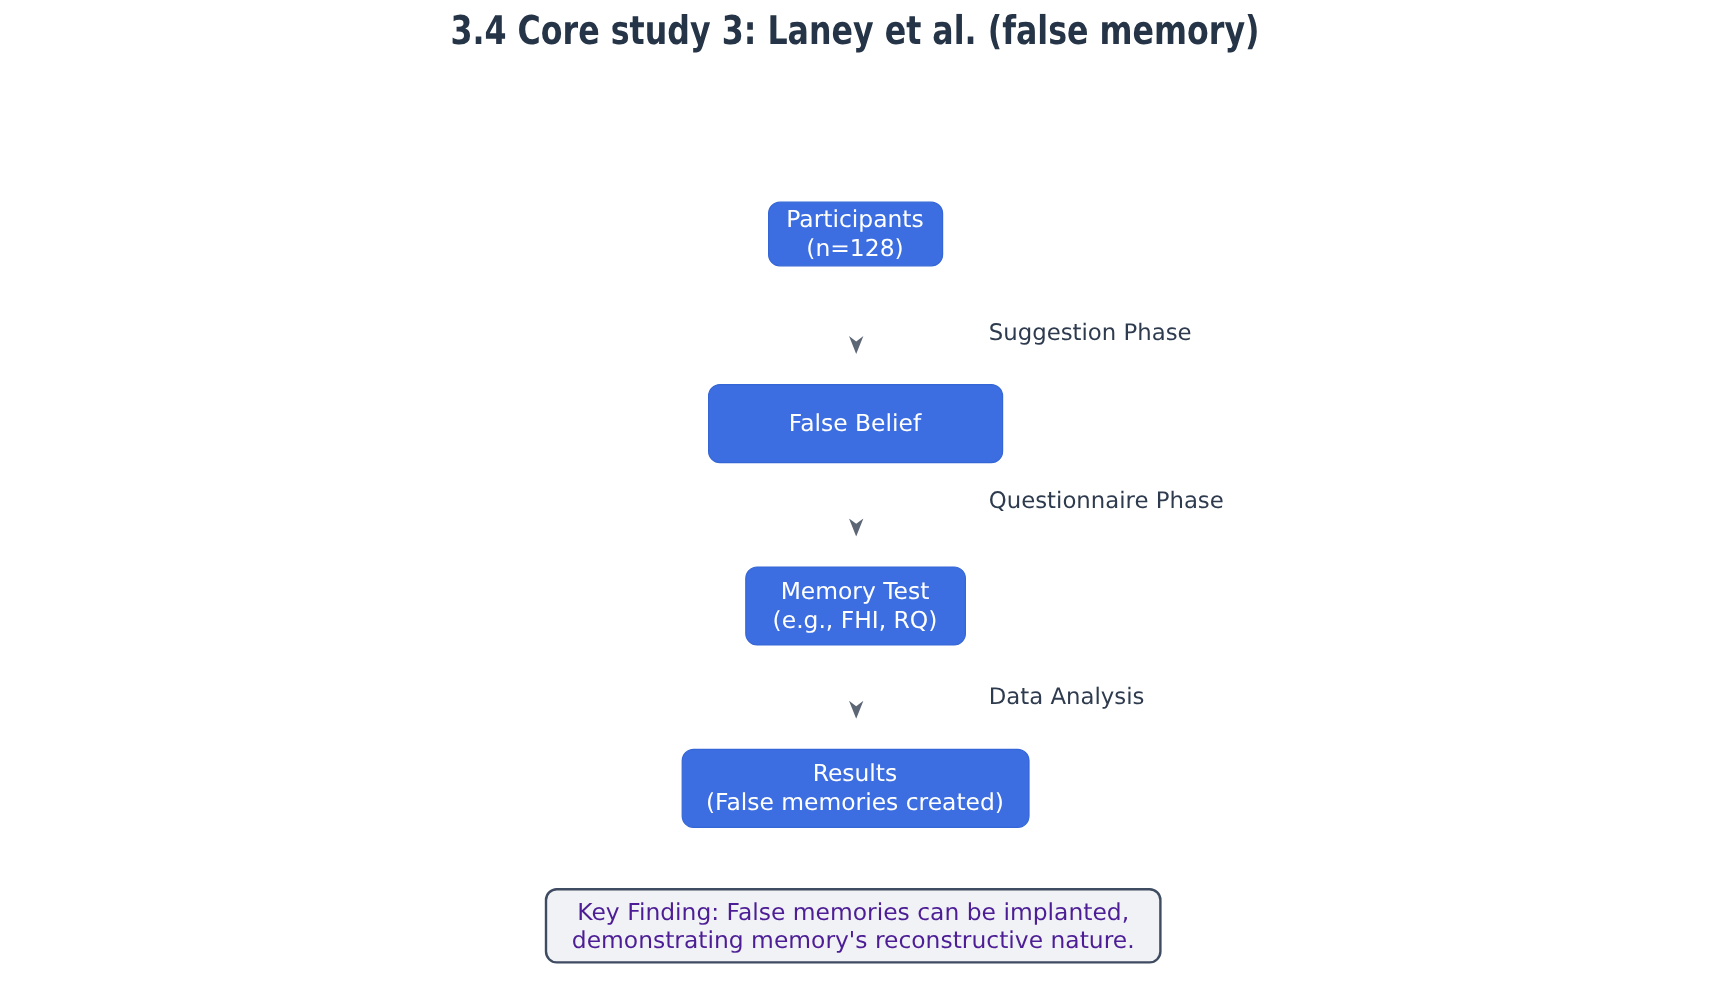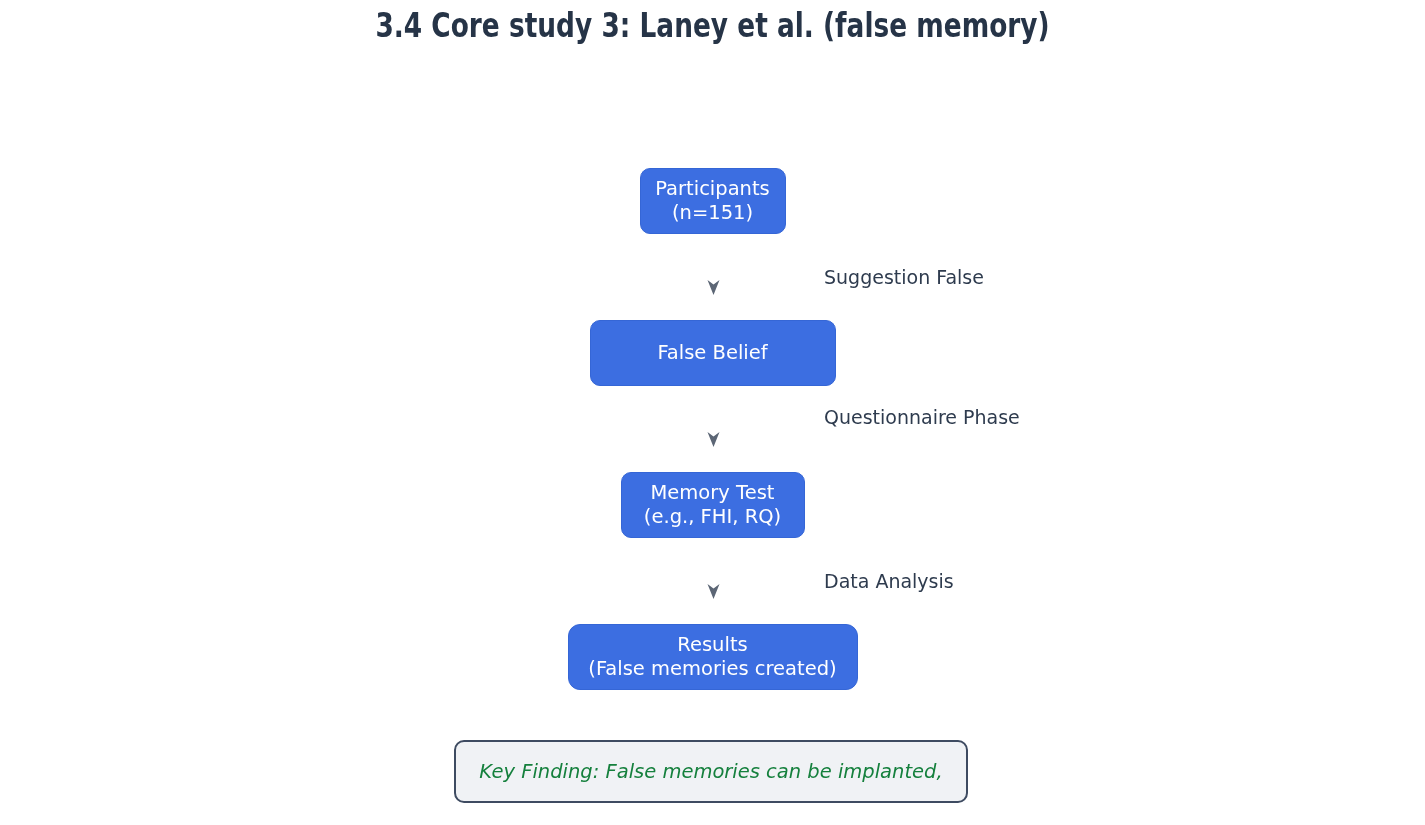--- a/index.html
+++ b/index.html
@@ -41,24 +41,24 @@
     display: flex;
     flex-direction: column;
     align-items: center;
     justify-content: center;
     font-size: 19.5px;
     line-height: 24px;
     text-align: center;
     white-space: nowrap;
     box-sizing: border-box;
   }
-  .node-participants { top: 168px; width: 146px; height: 66px; }
+  .node-participants { top: 168px; width: 146px; height: 54px; }
   .node-false-belief { top: 320px; width: 246px; height: 66px; }
   .node-memory-test  { top: 472px; width: 184px; height: 66px; }
-  .node-results      { top: 624px; width: 290px; height: 66px; border-radius: 12px; }
+  .node-results      { top: 624px; width: 290px; height: 66px; }
 
   .edge-arrow {
     position: absolute;
     left: 50%;
     margin-left: -6px;
     width: 13px;
     height: 15px;
   }
   .edge-arrow svg { display: block; }
   .arrow-1 { top: 280px; }
@@ -86,44 +86,43 @@
     box-sizing: border-box;
     background: #f0f2f5;
     border: 2px solid #3e4b61;
     border-radius: 10px;
     display: flex;
     flex-direction: column;
     align-items: center;
     justify-content: center;
     font-size: 19.5px;
     line-height: 23px;
-    color: #15803d;
+    color: #4c1d95;
     text-align: center;
     white-space: nowrap;
-    font-style: italic;
   }
 </style>
 </head>
 <body>
 
 <div class="canvas">
 
   <h1 class="page-title">3.4 Core study 3: Laney et al. (false memory)</h1>
 
   <div class="flow-node node-participants">
     <span>Participants</span>
-    <span>(n=151)</span>
+    <span>(n=128)</span>
   </div>
 
   <div class="edge-arrow arrow-1">
     <svg width="13" height="15" viewBox="0 0 13 15" xmlns="http://www.w3.org/2000/svg">
       <polygon points="0.5,0 6.5,4.5 12.5,0 6.5,15" fill="#5c6675"></polygon>
     </svg>
   </div>
-  <div class="edge-label label-1">Suggestion False</div>
+  <div class="edge-label label-1">Suggestion Phase</div>
 
   <div class="flow-node node-false-belief">
     <span>False Belief</span>
   </div>
 
   <div class="edge-arrow arrow-2">
     <svg width="13" height="15" viewBox="0 0 13 15" xmlns="http://www.w3.org/2000/svg">
       <polygon points="0.5,0 6.5,4.5 12.5,0 6.5,15" fill="#5c6675"></polygon>
     </svg>
   </div>
@@ -141,15 +140,16 @@
   </div>
   <div class="edge-label label-3">Data Analysis</div>
 
   <div class="flow-node node-results">
     <span>Results</span>
     <span>(False memories created)</span>
   </div>
 
   <div class="key-finding">
     <span>Key Finding: False memories can be implanted,</span>
+    <span>demonstrating memory's reconstructive nature.</span>
   </div>
 
 </div>
 
 </body></html>

